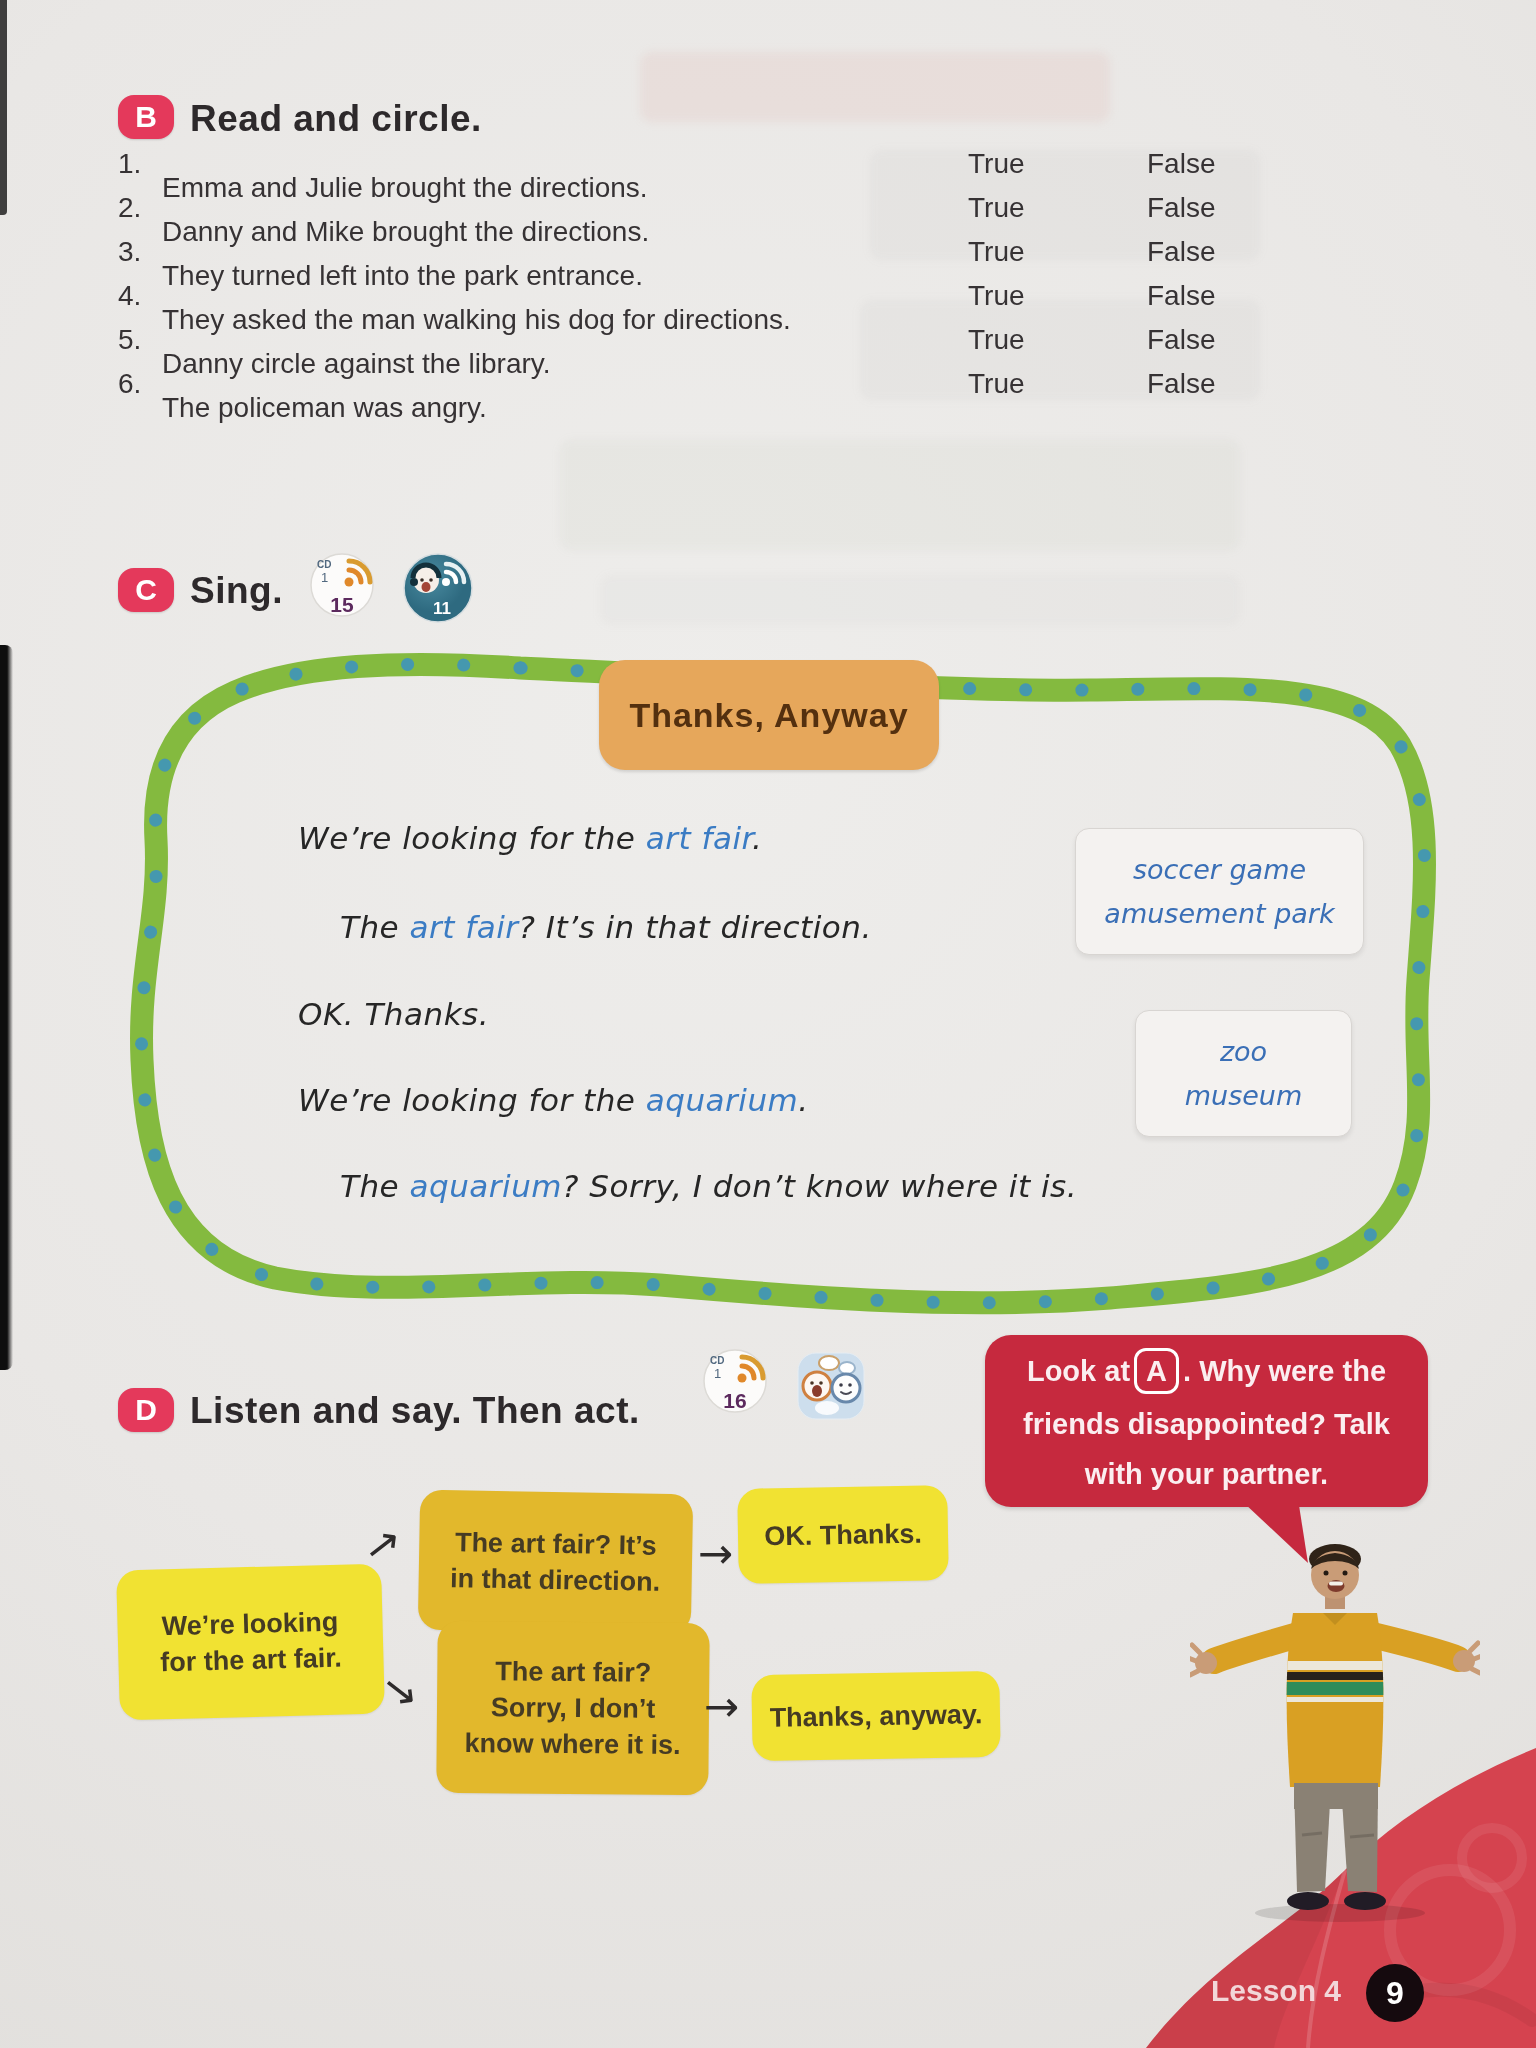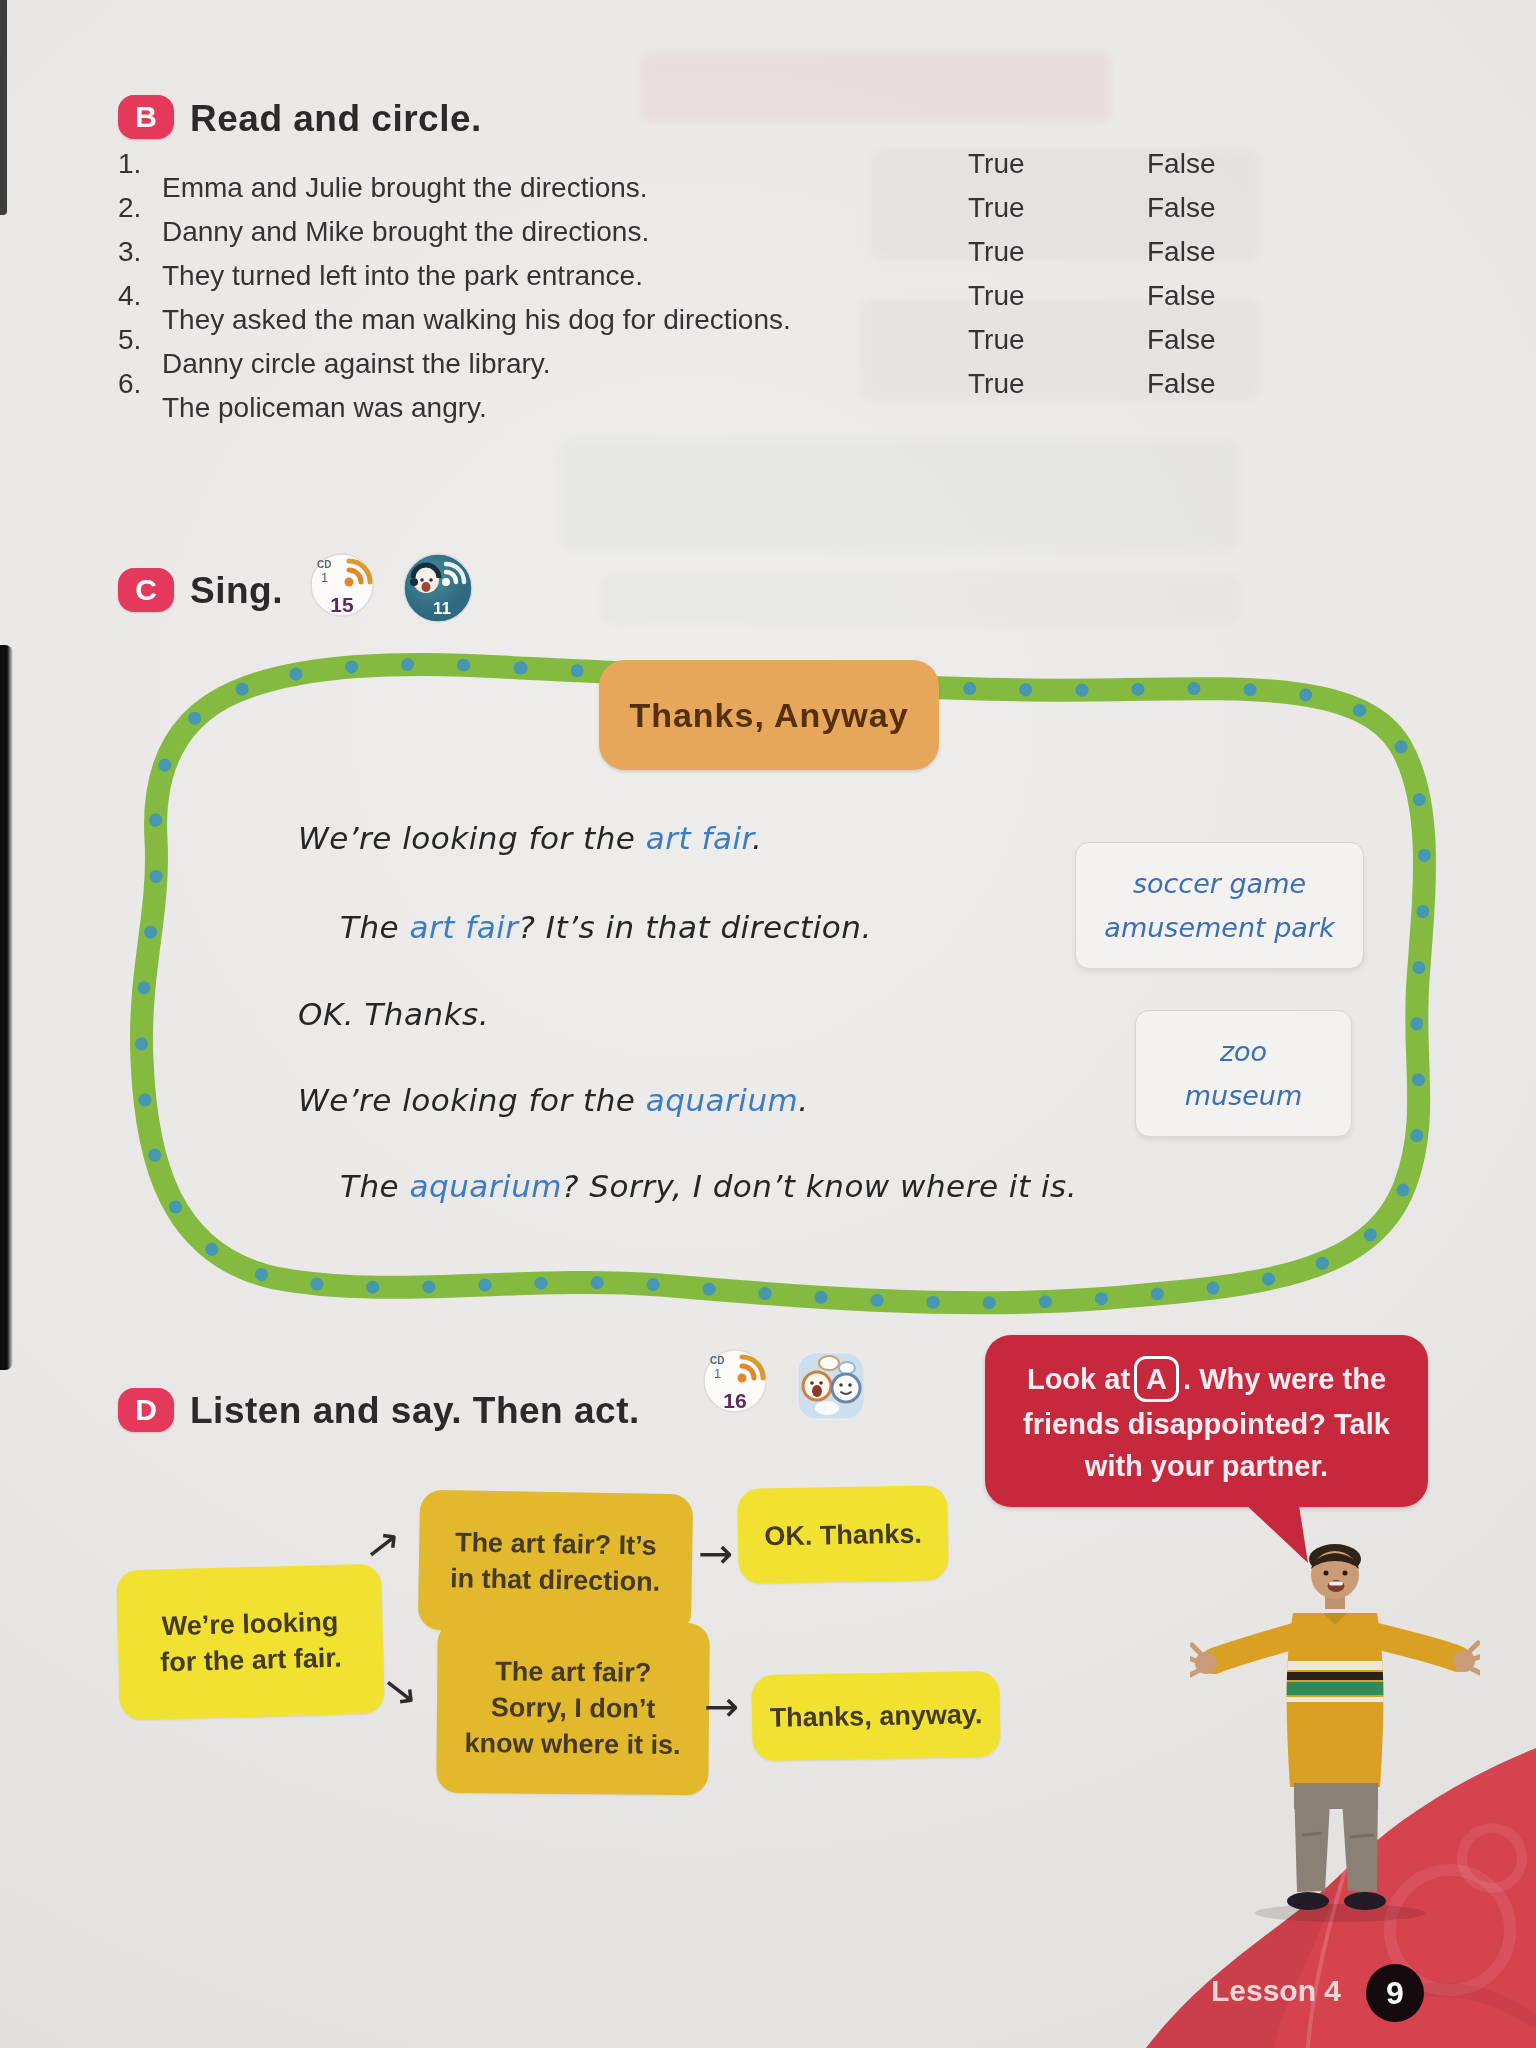--- a/index.html
+++ b/index.html
@@ -31,21 +31,21 @@
   .frame-svg{position:absolute;left:100px;top:630px;}
   .song-title{position:absolute;left:599px;top:660px;width:340px;height:110px;background:#e6a75b;
     border-radius:26px;display:flex;align-items:center;justify-content:center;
     font-size:34px;font-weight:bold;color:#54300f;letter-spacing:1px;box-shadow:0 2px 3px rgba(0,0,0,.12);}
   .lyric{position:absolute;font-family:"DejaVu Sans", sans-serif;font-style:italic;
     font-size:31px;color:#262626;letter-spacing:.5px;white-space:nowrap;}
   .lyric .hl{color:#3b7cc4;}
   .hint{position:absolute;background:#f4f2f0;border:1px solid #d8d5d2;border-radius:14px;
     box-shadow:0 3px 5px rgba(0,0,0,.08);display:flex;flex-direction:column;align-items:center;justify-content:center;
     font-family:"DejaVu Sans", sans-serif;font-style:italic;font-size:27px;color:#3a6fb6;line-height:44px;}
-  .hint1{left:1075px;top:828px;width:287px;height:125px;margin-top:14px;}
+  .hint1{left:1075px;top:828px;width:287px;height:125px;}
   .hint2{left:1135px;top:1010px;width:215px;height:125px;}
   
   .icon{position:absolute;}
   
   .bub{position:absolute;border-radius:22px;display:flex;align-items:center;justify-content:center;
     text-align:center;font-weight:600;color:#453b24;white-space:pre-line;font-size:27px;line-height:36px;
     box-shadow:0 1px 2px rgba(0,0,0,.08);}
   .bright{background:#f1e232;}
   .gold{background:#e2b82c;}
   .b1{left:118px;top:1567px;width:265px;height:150px;transform:rotate(-1.5deg);}
@@ -53,21 +53,21 @@
   .b3{left:738px;top:1487px;width:210px;height:95px;transform:rotate(-1deg);}
   .b4{left:437px;top:1622px;width:272px;height:172px;transform:rotate(.5deg);}
   .b5{left:752px;top:1673px;width:248px;height:86px;transform:rotate(-1deg);}
   .arr{position:absolute;font-size:42px;color:#2e2b2b;font-family:"DejaVu Sans", sans-serif;line-height:1;}
   .a1{left:365px;top:1524px;transform:rotate(-38deg);}
   .a2{left:698px;top:1533px;}
   .a3{left:383px;top:1670px;transform:rotate(38deg);}
   .a4{left:704px;top:1686px;}
   
   .prompt{position:absolute;left:985px;top:1335px;width:443px;height:172px;background:#c6293e;border-radius:26px;
-    display:flex;flex-direction:column;align-items:center;justify-content:center;gap:2px;
+    display:flex;flex-direction:column;align-items:center;justify-content:center;gap:10px;
     color:#fbeef0;font-size:29px;font-weight:600;line-height:40px;box-shadow:0 2px 4px rgba(0,0,0,.15);}
   .prompt-tail{position:absolute;left:1230px;top:1503px;width:78px;height:60px;background:#c6293e;
     clip-path:polygon(18% 0, 88% 0, 100% 100%);}
   .boxA{display:inline-block;border:3px solid #fff;border-radius:12px;padding:0 9px;margin:0 4px;font-weight:bold;}
   
   .lesson{position:absolute;left:1196px;top:1974px;width:160px;text-align:center;color:#f2d7d9;
     font-size:30px;font-weight:600;}
   .page-num{position:absolute;left:1366px;top:1964px;width:58px;height:58px;border-radius:50%;background:#150a0e;
     color:#fff;font-size:32px;font-weight:bold;display:flex;align-items:center;justify-content:center;}
 </style>

